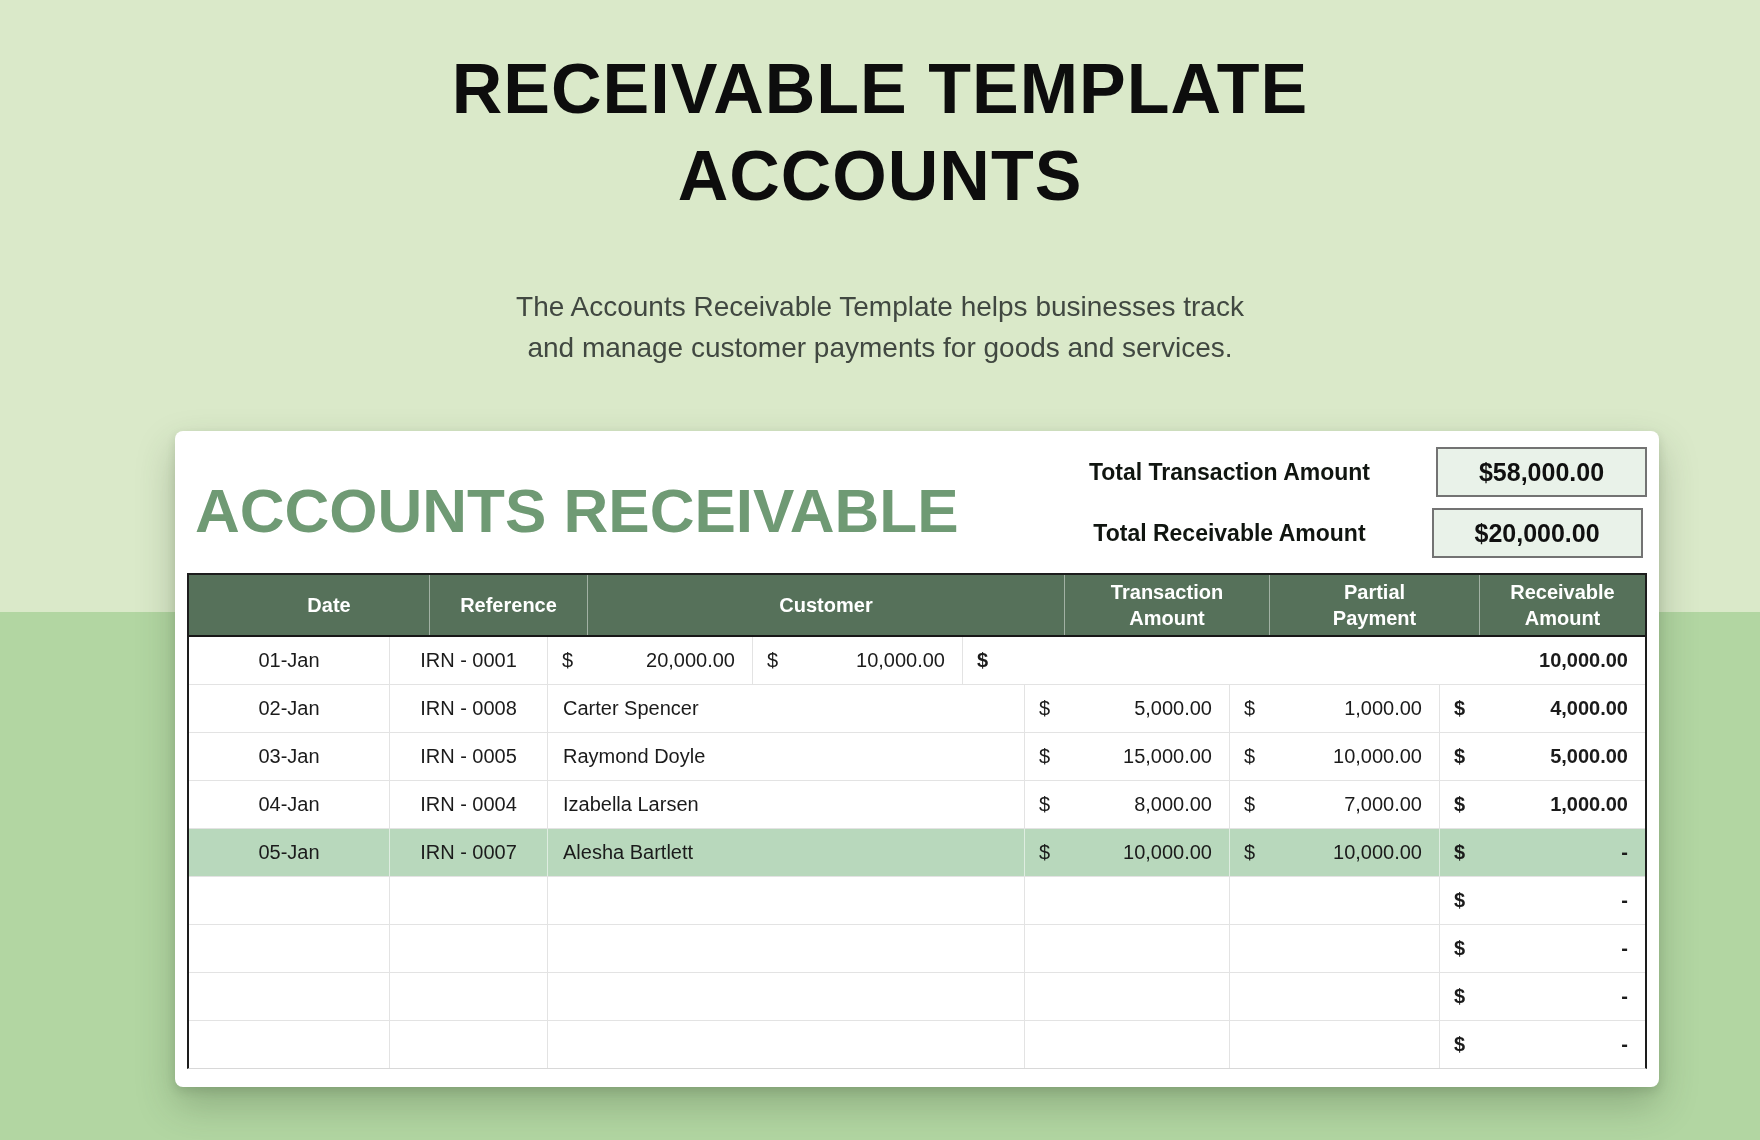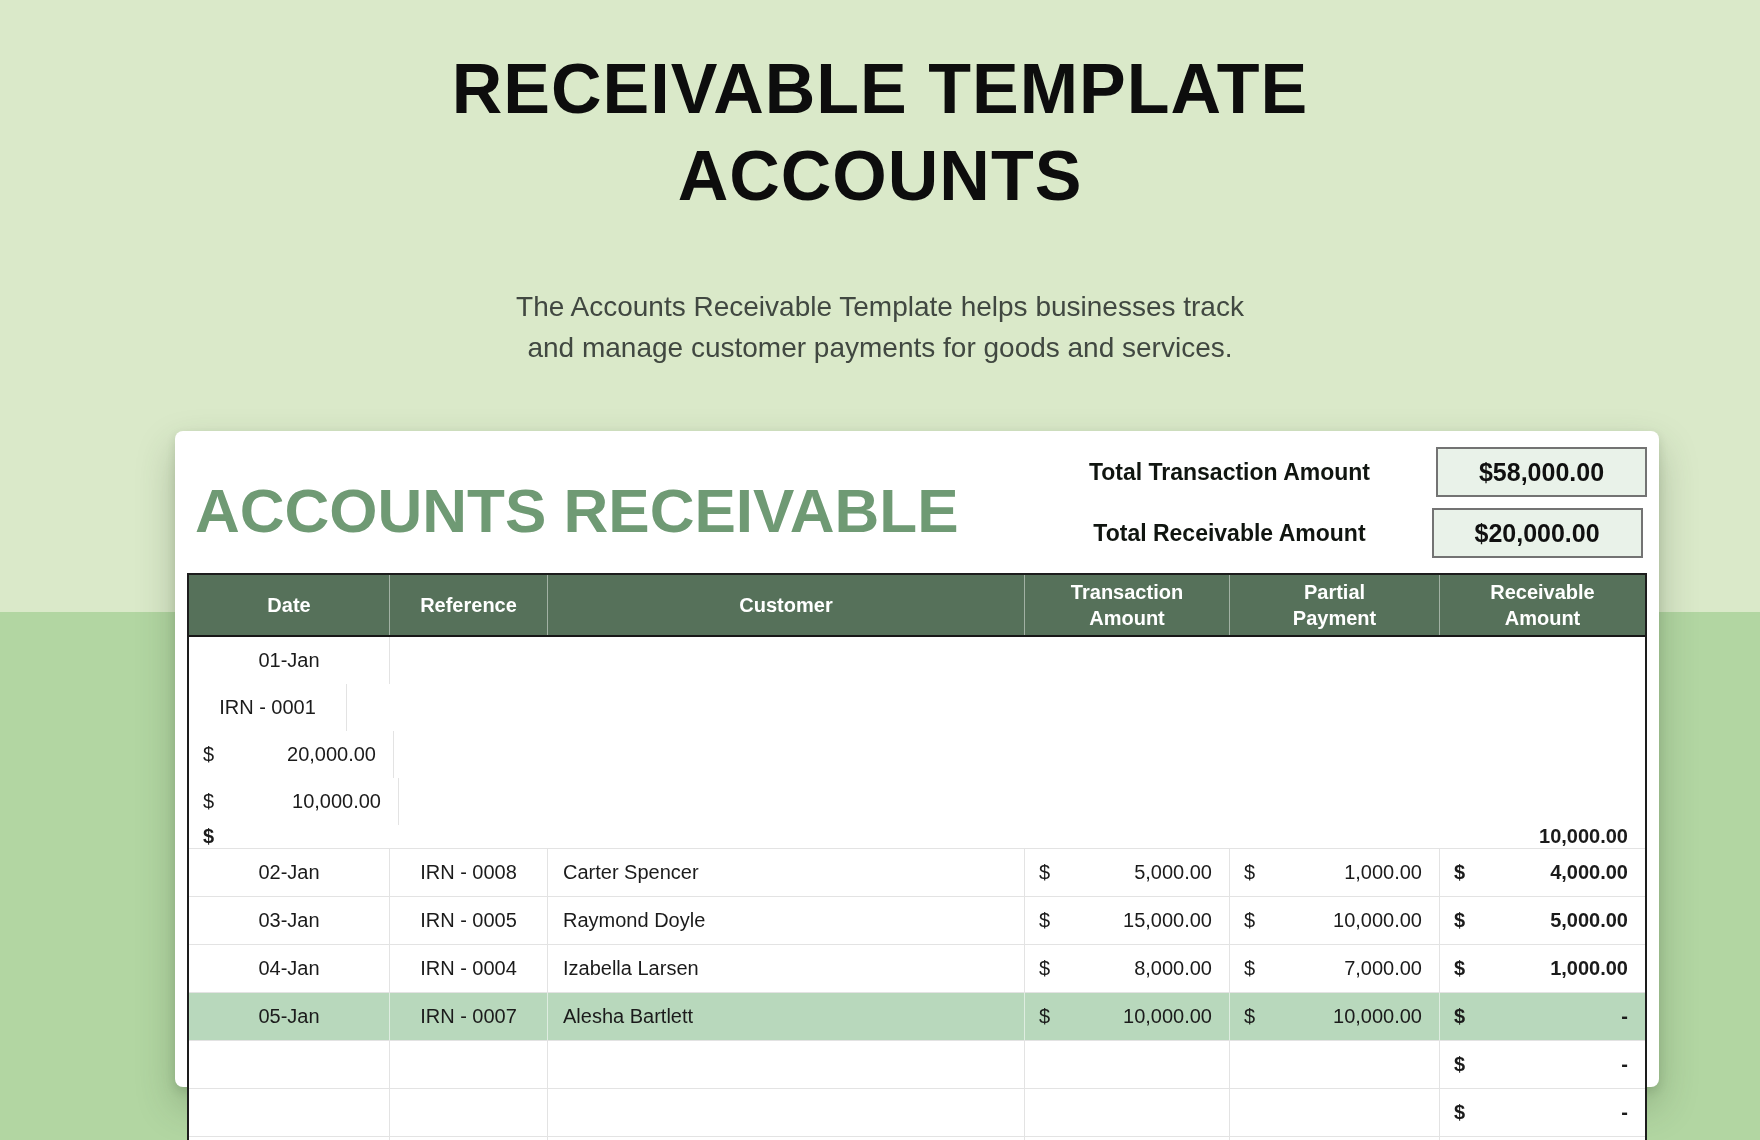--- a/index.html
+++ b/index.html
@@ -36,29 +36,29 @@
   .total-label{font-size:23px;font-weight:bold;color:#101510;margin-right:66px;white-space:nowrap;}
   .total-box{
     width:211px;height:50px;box-sizing:border-box;border:2px solid #737373;
     background:var(--box-bg);display:flex;align-items:center;justify-content:center;
     font-size:25px;font-weight:bold;color:#101010;
   }
   .table{
     position:absolute;left:12px;top:142px;width:1460px;box-sizing:border-box;
     border:2px solid #1d1d1d;border-bottom:1px solid #d8d8d8;background:#fff;
   }
-  .thead{display:flex;background:var(--header-bg);border-bottom:2px solid #171717;}
+  .thead{display:flex;background:var(--header-bg);border-bottom:2px solid #171717;padding-left:40px;}
   .th{
     box-sizing:border-box;height:60px;display:flex;align-items:center;justify-content:center;
     text-align:center;color:#ffffff;font-weight:bold;font-size:20px;line-height:26px;
     white-space:pre-line;border-right:1px solid rgba(255,255,255,.45);
   }
   .th:last-child{border-right:none;}
   .trow{display:flex;border-top:1px solid #e3e3e3;background:#fff;}
-  .tbody .trow:first-child{border-top:none;flex-direction:column;}
+  .tbody .trow:first-child{border-top:none;}
   .trow.highlight{background:var(--highlight-bg);}
   .trow.highlight .td{border-right-color:rgba(255,255,255,.55);}
   .td{
     box-sizing:border-box;height:47px;display:flex;align-items:center;
     font-size:20px;color:#1b1b1b;border-right:1px solid #e3e3e3;overflow:hidden;
   }
   .td:last-child{border-right:none;}
   .c0{width:201px;justify-content:center;}
   .c1{width:158px;justify-content:center;}
   .c2{width:477px;padding-left:15px;}

